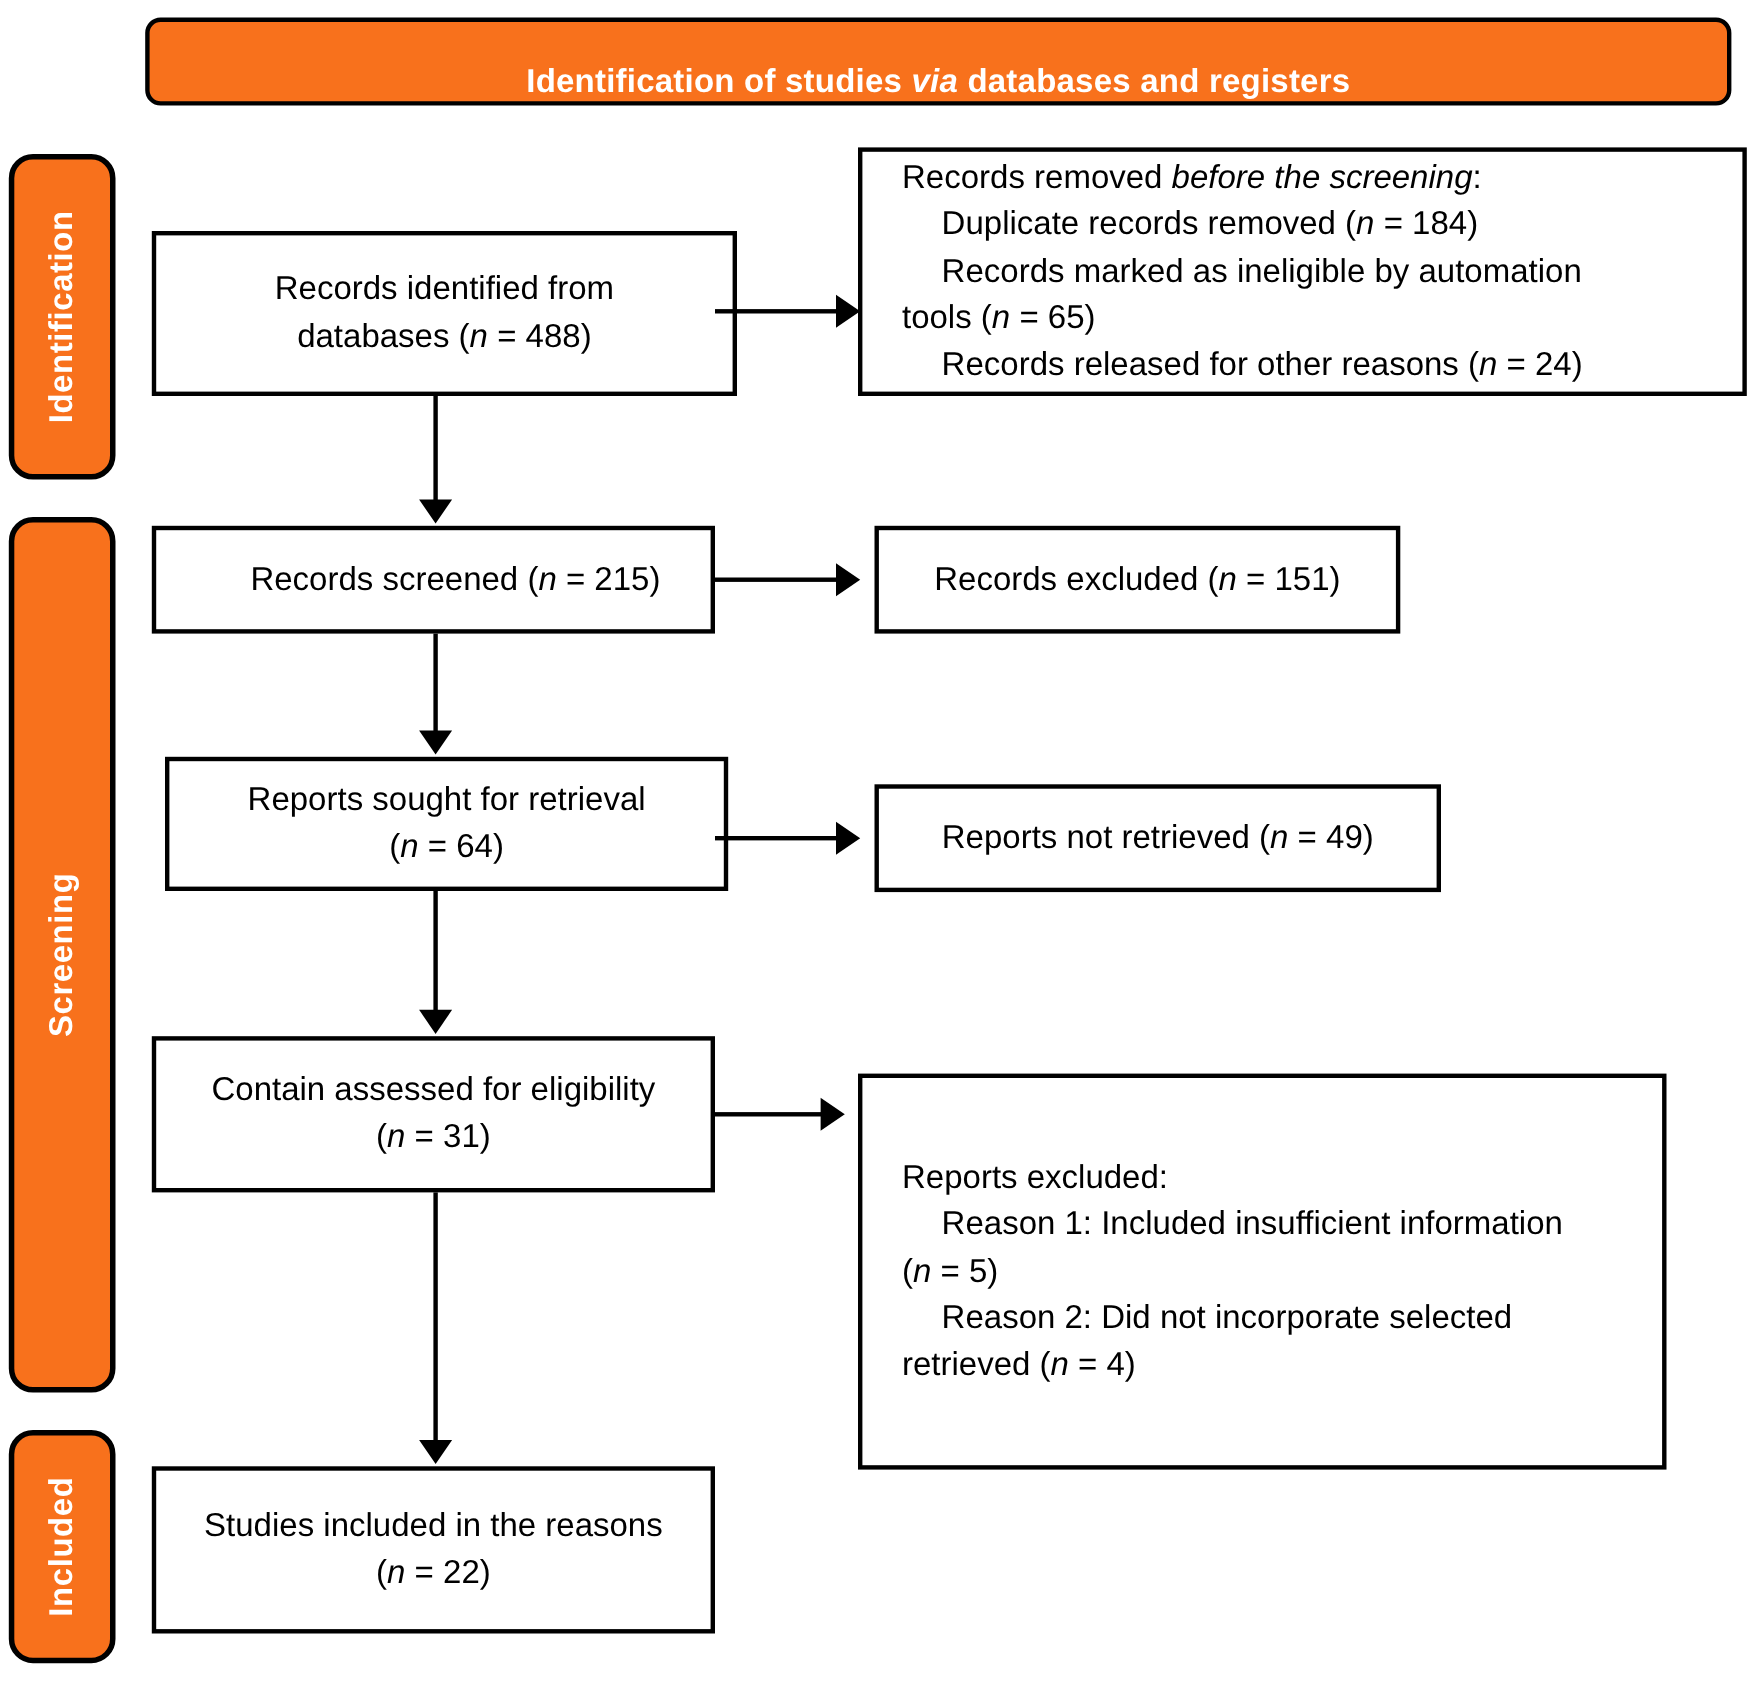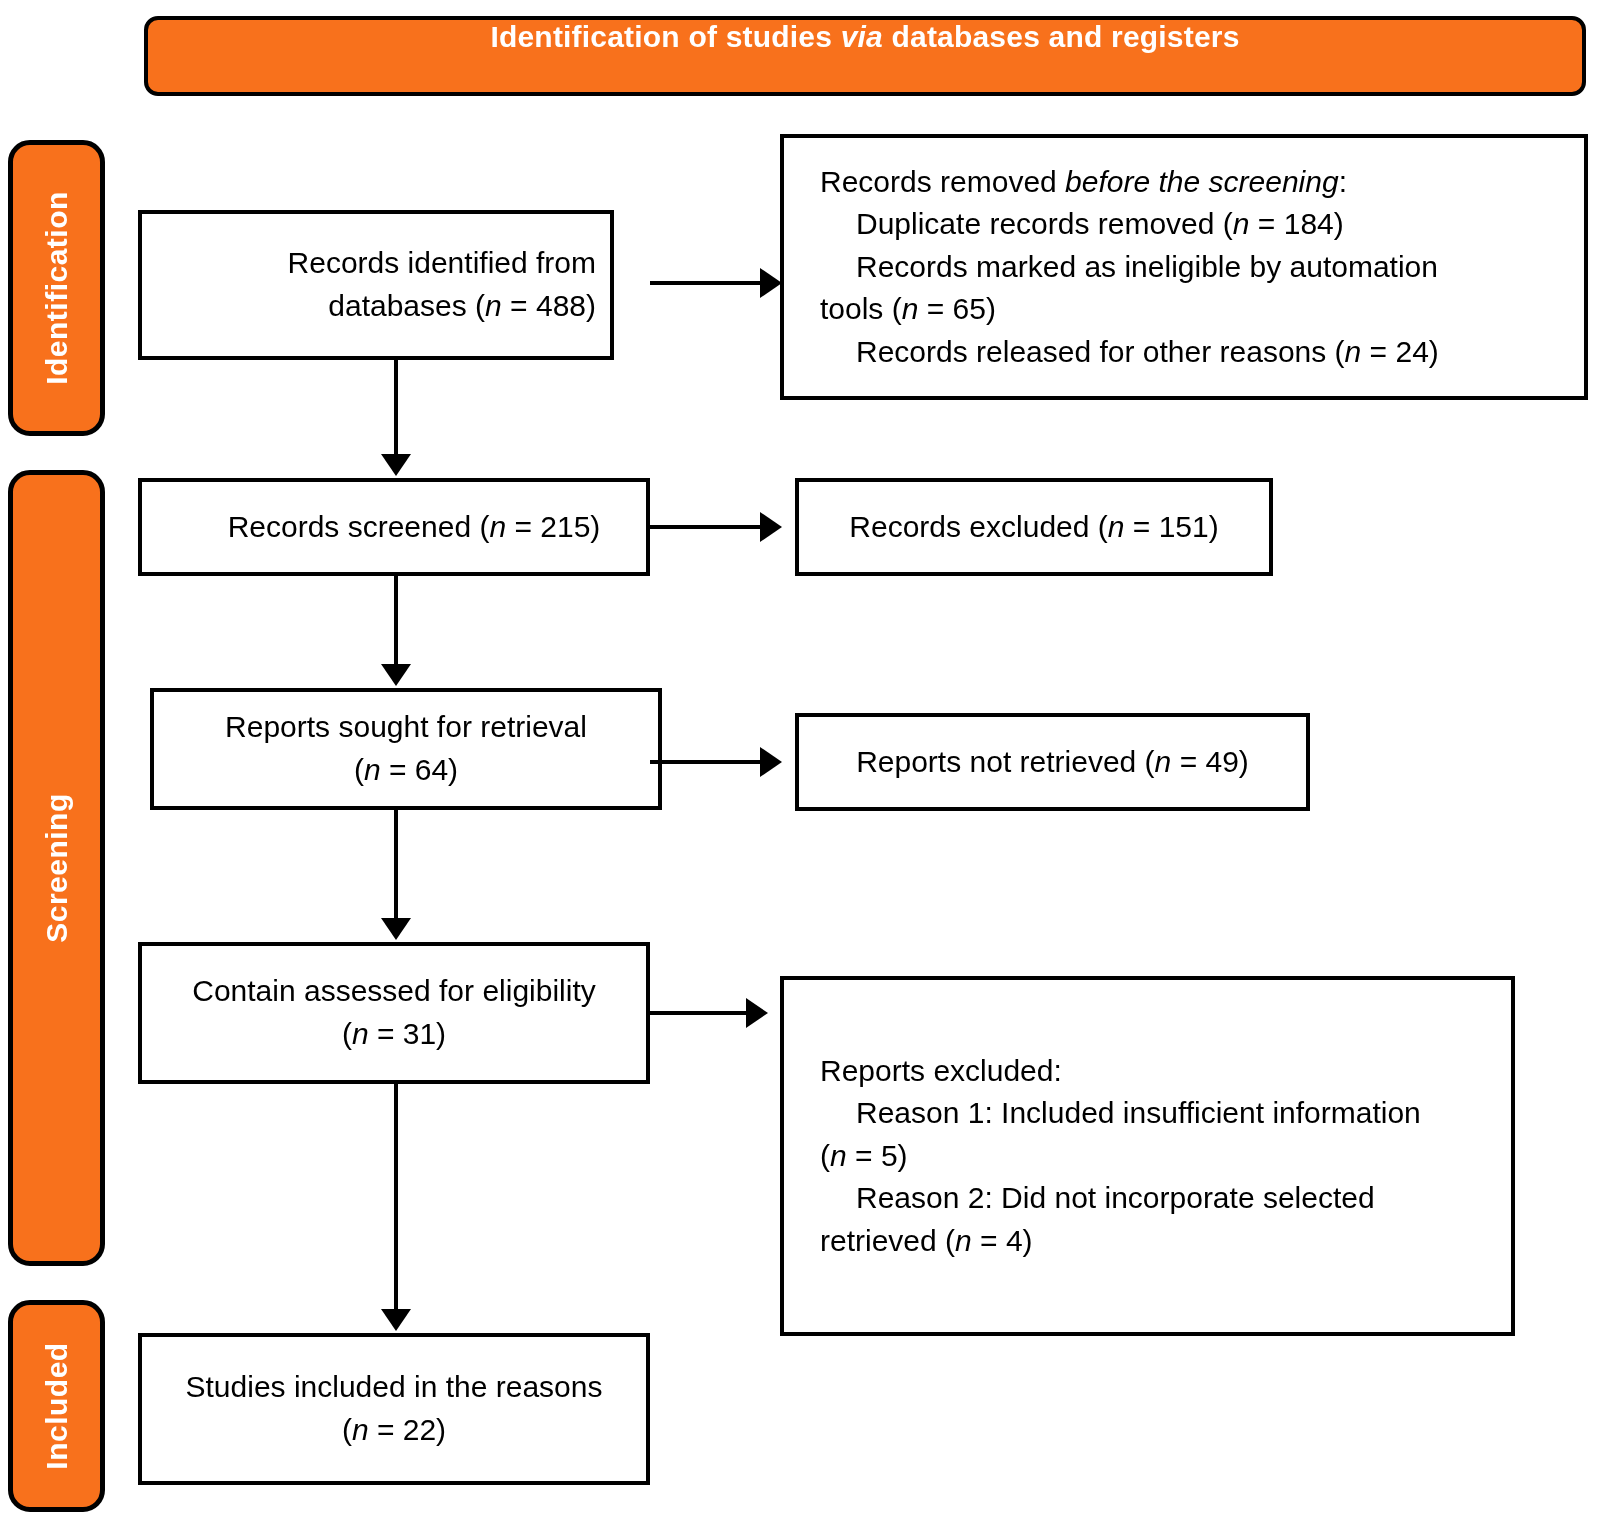--- a/index.html
+++ b/index.html
@@ -14,30 +14,30 @@
     position: relative;
     width: 1598px;
     height: 1530px;
     background: #ffffff;
     overflow: hidden;
   }
 
   
   .banner {
     position: absolute;
-    left: 144px;
+    left: 132px;
     top: 16px;
     width: 1442px;
     height: 80px;
     background: #F8711C;
     border: 4px solid #000000;
     border-radius: 14px;
     box-sizing: border-box;
     display: flex;
-    align-items: flex-start;
+    align-items: flex-end;
     justify-content: center;
   }
   .banner-text {
     color: #ffffff;
     font-size: 30px;
     font-weight: bold;
     letter-spacing: 0.2px;
     white-space: nowrap;
   }
   .banner-text .ital { font-style: italic; }
@@ -86,22 +86,22 @@
   .flowbox.left {
     justify-content: flex-start;
     text-align: left;
   }
   .flowbox .inner { padding: 0 14px; width: 100%; }
   .flowbox.left .inner { padding: 0 0 0 36px; }
   .ital { font-style: italic; }
   .indent { padding-left: 36px; display: inline-block; }
 
   
-  #box-identified     { left: 138px; top: 210px;  width: 476px; height: 150px; text-align: right; }
-  #box-removed        { left: 780px; top: 134px;  width: 808px; height: 266px; }
+  #box-identified     { left: 138px; top: 210px;  width: 532px; height: 150px; }
+  #box-removed        { left: 780px; top: 134px;  width: 808px; height: 226px; }
   #box-screened       { left: 138px; top: 478px;  width: 512px; height: 98px; padding-left: 40px;  }
   #box-excluded-recs  { left: 795px; top: 478px;  width: 478px; height: 98px;  }
   #box-sought         { left: 138px; top: 688px;  width: 512px; height: 122px; margin-left: 12px; }
   #box-not-retrieved  { left: 795px; top: 713px;  width: 515px; height: 98px;  }
   #box-assessed       { left: 138px; top: 942px;  width: 512px; height: 142px; }
   #box-reports-excl   { left: 780px; top: 948px;  width: 735px; height: 360px; margin-top: 28px; }
   #box-included       { left: 138px; top: 1333px; width: 512px; height: 152px; }
 
   
   .vline {

